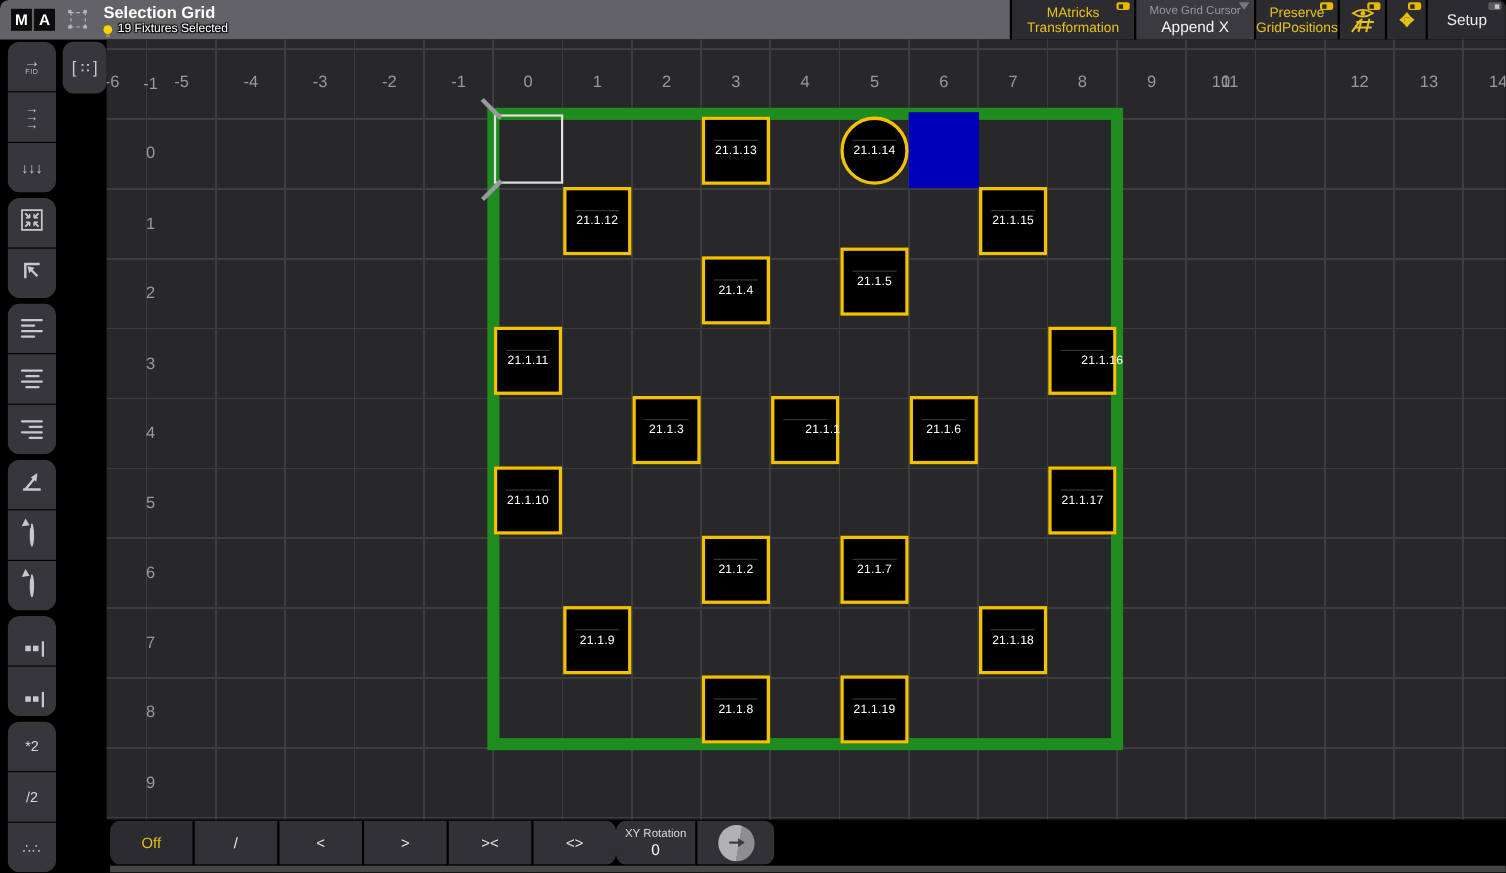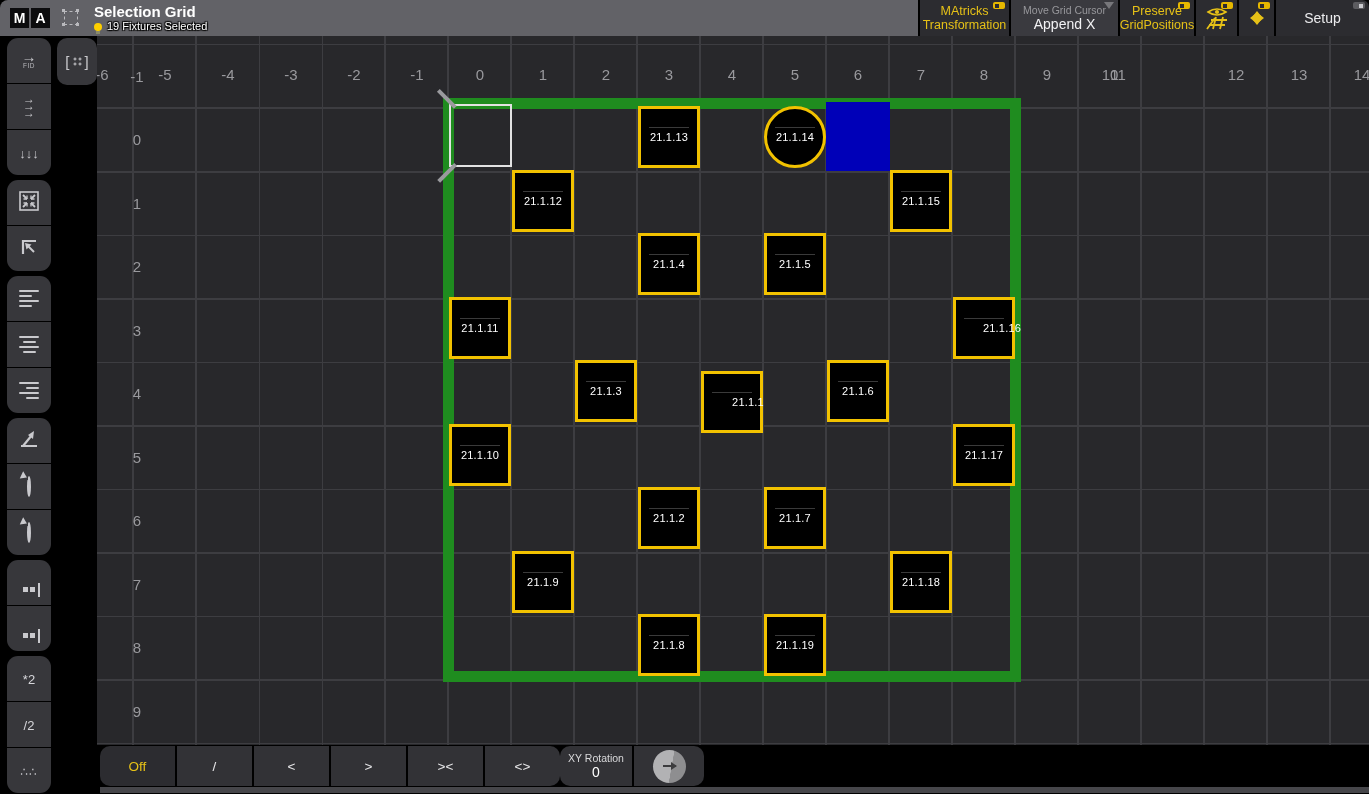--- a/index.html
+++ b/index.html
@@ -19,21 +19,21 @@
   .title-block{margin-left:16px;display:flex;flex-direction:column;justify-content:center;}
   .win-title{color:#fff;font-size:15px;font-weight:bold;line-height:17px;}
   .status-row{display:flex;align-items:center;gap:5px;line-height:13px;}
   .bulb{width:8px;height:8px;border-radius:50%;background:#ffd000;position:relative;display:inline-block;}
   .bulb::after{content:"";position:absolute;left:2px;top:8px;width:4px;height:3px;background:#8a8a6a;}
   .status-text{color:#fff;font-size:11px;text-shadow:1px 1px 1px #000,-1px 1px 1px #000,1px -1px 1px #000,-1px -1px 1px #000;}
 
   .tb-buttons{position:absolute;left:920px;top:0;right:0;height:36px;display:flex;gap:2px;}
   .tb-btn{position:relative;background:#2c2c30;color:#e6c117;font-size:12.5px;line-height:1.15;
           display:flex;flex-direction:column;align-items:center;justify-content:center;text-align:center;}
-  .btn-matricks{width:89px;}
+  .btn-matricks{width:111px;}
   .btn-append{width:107px;background:#3a3a3f;}
   .btn-preserve{width:74px;}
   .btn-eye{width:41px;}
   .btn-pad{width:35px;}
   .btn-setup{flex:1;color:#ececee;font-size:14px;border-top-right-radius:7px;}
   .btn-append .small-label{color:#97979b;font-size:10.5px;}
   .btn-append .main-label{color:#f2f2f4;font-size:14px;}
   .key-ind{position:absolute;top:2px;right:4px;width:12px;height:7px;background:#e6b800;border-radius:2px;}
   .key-ind::after{content:"";position:absolute;left:2px;top:1.5px;width:4px;height:4px;background:#2c2c30;}
   .key-ind.gray{background:#5c5c60;}
@@ -329,33 +329,33 @@
       </div>
       <div class="fixture" style="border-color: rgb(242, 194, 0); left: 415px; top: 133.5px;">
         <span class="fx-label">21.1.12</span>
       </div>
       <div class="fixture" style="border-color: rgb(242, 194, 0); left: 793px; top: 133.5px;">
         <span class="fx-label">21.1.15</span>
       </div>
       <div class="fixture" style="border-color: rgb(242, 194, 0); left: 541px; top: 197px;">
         <span class="fx-label">21.1.4</span>
       </div>
-      <div class="fixture" style="border-color: rgb(242, 194, 0); left: 667px; top: 197px; align-items: center;">
+      <div class="fixture" style="border-color: rgb(242, 194, 0); left: 667px; top: 189px; align-items: center;">
         <span class="fx-label">21.1.5</span>
       </div>
       <div class="fixture" style="border-color: rgb(242, 194, 0); left: 352px; top: 260.5px;">
         <span class="fx-label">21.1.11</span>
       </div>
       <div class="fixture" style="border-color: rgb(242, 194, 0); left: 856px; top: 260.5px; padding-left: 36px;">
         <span class="fx-label">21.1.16</span>
       </div>
       <div class="fixture" style="border-color: rgb(242, 194, 0); left: 478px; top: 324px;">
         <span class="fx-label">21.1.3</span>
       </div>
-      <div class="fixture" style="border-color: rgb(242, 194, 0); left: 604px; top: 335px; padding-left: 32px;">
+      <div class="fixture" style="border-color: rgb(242, 194, 0); left: 604px; top: 324px; padding-left: 32px;">
         <span class="fx-label">21.1.1</span>
       </div>
       <div class="fixture" style="border-color: rgb(242, 194, 0); left: 730px; top: 324px;">
         <span class="fx-label">21.1.6</span>
       </div>
       <div class="fixture" style="border-color: rgb(242, 194, 0); left: 352px; top: 387.5px;">
         <span class="fx-label">21.1.10</span>
       </div>
       <div class="fixture" style="border-color: rgb(242, 194, 0); left: 856px; top: 387.5px;">
         <span class="fx-label">21.1.17</span>

